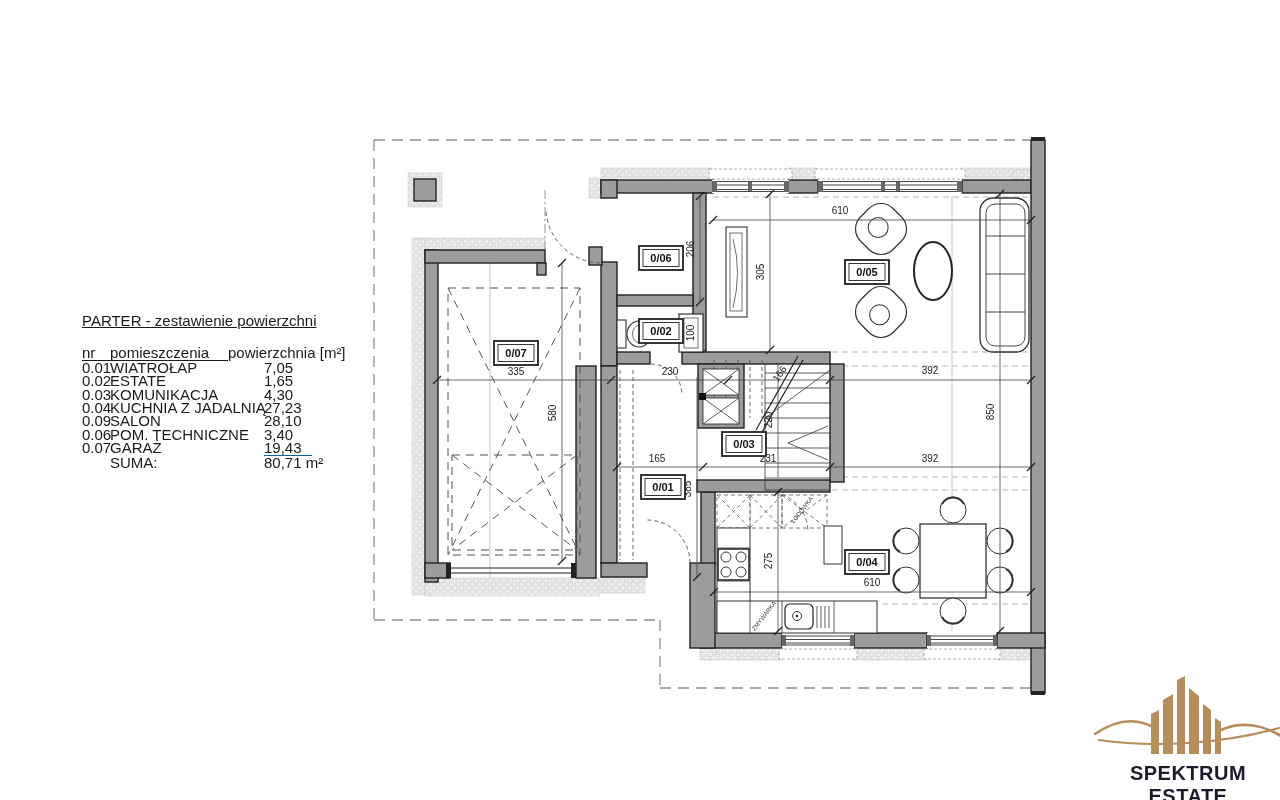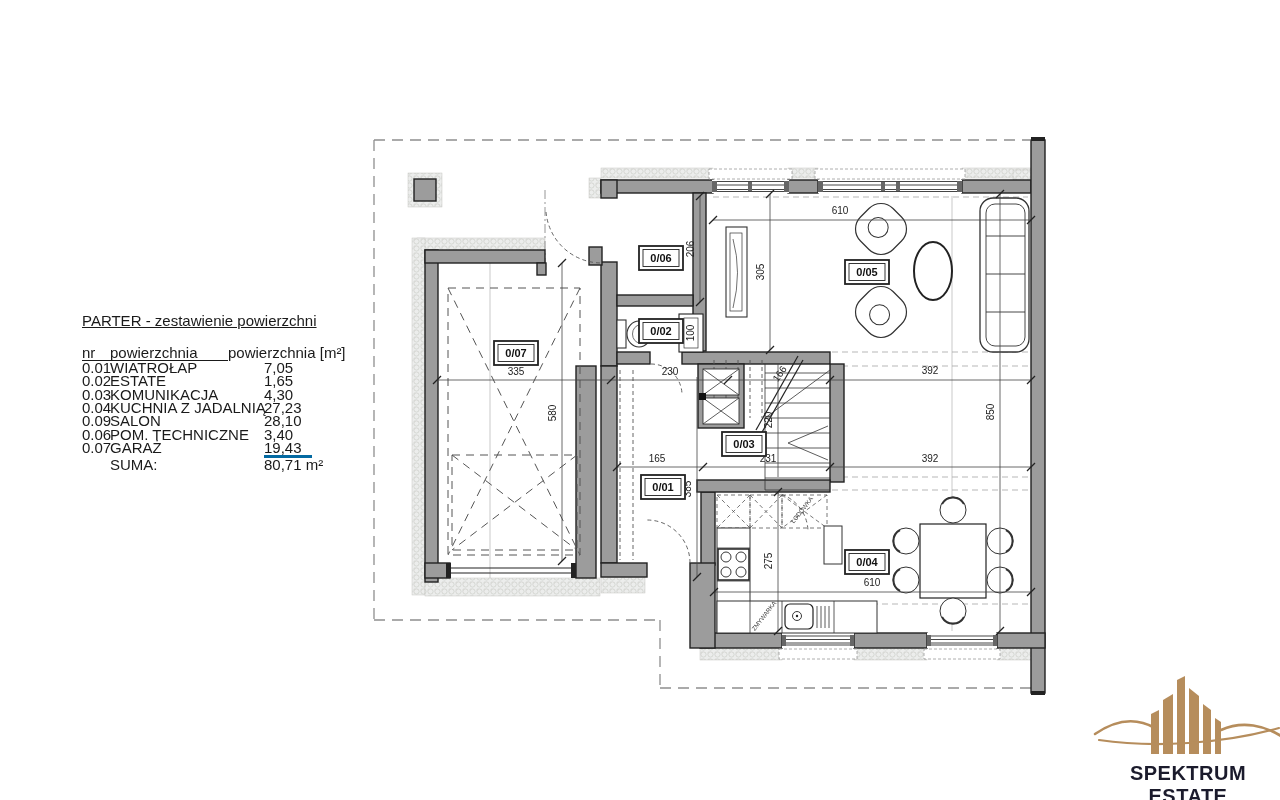--- a/index.html
+++ b/index.html
@@ -8,21 +8,21 @@
   
   #area-table{position:absolute;left:82px;top:314px;font-size:15px;line-height:13.4px;white-space:nowrap;}
   #area-table .title{text-decoration:underline;margin-bottom:2px;}
   #area-table .hdr{display:flex;margin-top:19px;}
   #area-table .hdr .left{width:146px;border-bottom:1px solid #1a1a1a;display:flex;}
   #area-table .hdr .left .nr{width:28px;}
   #area-table .row{display:flex;}
   #area-table .c-nr{width:28px;}
   #area-table .c-name{width:118px;}
   #area-table .c-area{width:70px;margin-left:36px;}
-  #area-table .ul-val{border-bottom:3px solid #0369a1;width:48px;}
+  #area-table .ul-val{border-bottom:1px solid #0369a1;width:48px;}
   
   svg text{font-family:"Liberation Sans",sans-serif;}
   .w{fill:#9c9c9c;stroke:#222;stroke-width:1.4;}
   .h{fill:url(#peb);stroke:#c6c6c2;stroke-width:.5;}
   .roof{fill:none;stroke:#8f8f8f;stroke-width:1.3;stroke-dasharray:11 7;}
   .dg{stroke:#a5a5a5;stroke-width:.8;stroke-dasharray:6 4;}
   .ext{stroke:#b3b3b3;stroke-width:.7;}
   .dd{stroke:#8a8a8a;stroke-width:.9;stroke-dasharray:9 3 2 3;}
   .dim{stroke:#444;stroke-width:.8;}
   .tk{stroke:#222;stroke-width:1.2;}
@@ -424,21 +424,21 @@
     <text class="rtx" y="4">0/07</text>
   </g>
 </svg>
 
 
 <div id="area-table">
   <div class="title">PARTER - zestawienie powierzchni</div>
   <div class="hdr">
     <div class="left">
       <span class="nr">nr</span>
-      <span>powierzchnia</span>
+      <span>pomieszczenia</span>
     </div>
     <span>powierzchnia [m²]</span>
   </div>
   <div class="row">
     <span class="c-nr">0.01</span>
     <span class="c-name">WIATROŁAP</span>
     <span class="c-area">7,05</span>
   </div>
   <div class="row">
     <span class="c-nr">0.02</span>

